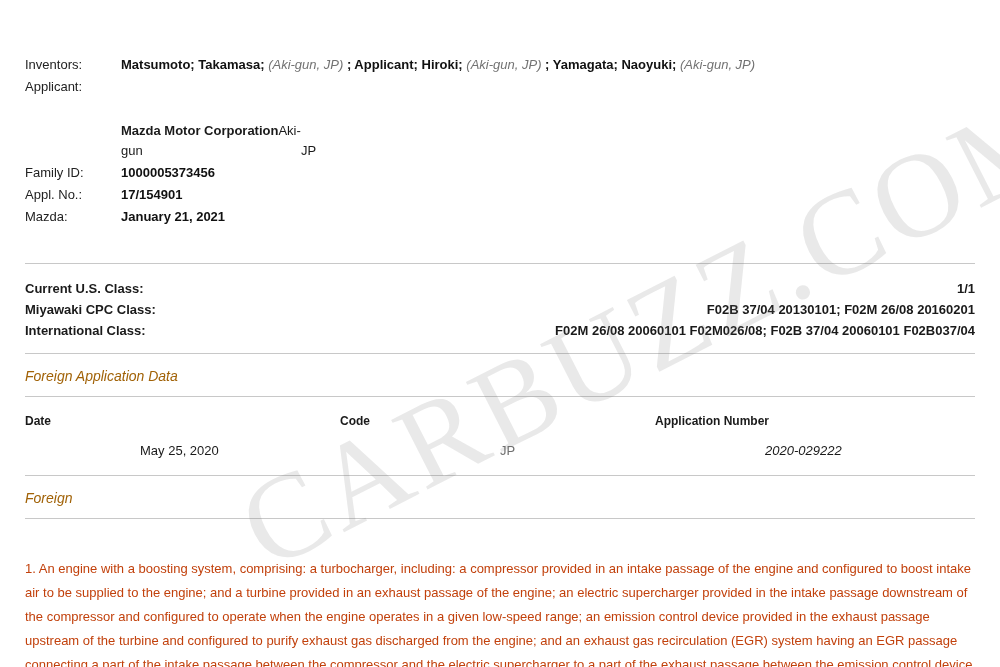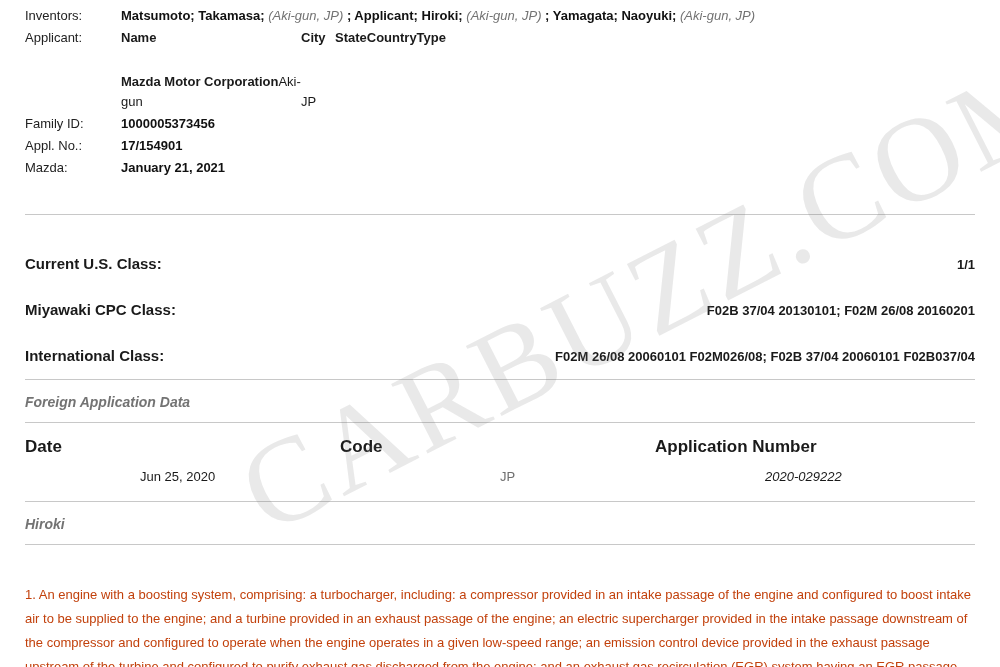--- a/index.html
+++ b/index.html
@@ -74,21 +74,21 @@
     font-weight: bold;
     font-size: 13px;
     color: #111;
   }
   .bib-value .italic-note {
     font-weight: normal;
     font-style: italic;
     color: #737373;
   }
 
-  .inventors-row { padding-top: 6px; }
+  .inventors-row { padding-top: 19px; margin-top: 36px; }
 
   
   .applicant-head {
     display: flex;
     align-items: baseline;
     line-height: 20px;
   }
   .applicant-head .col-name { width: 180px; flex: 0 0 180px; font-weight: bold; }
   .applicant-head .col-city { width: 34px; flex: 0 0 34px; font-weight: bold; }
   .applicant-head .col-rest { font-weight: bold; }
@@ -114,46 +114,45 @@
   
   .class-block { margin-top: 14px; margin-bottom: 12px; }
   .class-row {
     display: flex;
     align-items: baseline;
     line-height: 21px;
     justify-content: space-between;
   }
   .class-row .cl-label {
     font-weight: bold;
-    font-size: 15px;
+    font-size: 13px;
     white-space: nowrap;
-    margin-top: 24px;
   }
   .class-row .cl-value {
     font-weight: bold;
     font-size: 13px;
     text-align: left;
   }
 
   
   .section-title {
     font-style: italic;
-    font-weight: bold;
+    font-weight: normal;
     font-size: 14px;
-    color: #737373;
+    color: #a16207;
     padding: 14px 0 12px 0;
   }
 
   
   .fa-head {
     display: flex;
     line-height: 20px;
     padding: 14px 0 4px 0;
     font-weight: bold;
-    font-size: 17px;
+    font-size: 12px;
   }
   .fa-head .c1 { width: 315px; flex: 0 0 315px; }
   .fa-head .c2 { width: 315px; flex: 0 0 315px; }
   .fa-head .c3 { flex: 1; }
 
   .fa-row {
     display: flex;
     line-height: 20px;
     padding: 6px 0 14px 0;
     font-size: 13px;
@@ -182,25 +181,20 @@
 
   <div class="content">
 
     <div class="bib-row inventors-row">
       <div class="bib-label">Inventors:</div>
       <div class="bib-value"><span>Matsumoto; Takamasa;</span> <span class="italic-note">(Aki-gun, JP)</span><span> ; </span><span>Applicant; Hiroki;</span> <span class="italic-note">(Aki-gun, JP)</span><span> ; </span><span>Yamagata; Naoyuki;</span> <span class="italic-note">(Aki-gun, JP)</span></div>
     </div>
 
     <div class="bib-row">
       <div class="bib-label">Applicant:</div>
-      <div class="applicant-head">
-        <div class="col-name">Name</div>
-        <div class="col-city">City</div>
-        <div class="col-rest">StateCountryType</div>
-      </div>
     </div>
 
     <div class="bib-row">
       <div class="bib-label"></div>
       <div class="applicant-data">
         <div class="col-name"><span>Mazda Motor Corporation</span><span class="plain">Aki-gun</span></div>
         <div class="col-country">JP</div>
       </div>
     </div>
 
@@ -245,27 +239,27 @@
 
     <hr class="rule">
 
     <div class="fa-head">
       <div class="c1">Date</div>
       <div class="c2">Code</div>
       <div class="c3">Application Number</div>
     </div>
 
     <div class="fa-row">
-      <div class="c1">Jun 25, 2020</div>
+      <div class="c1">May 25, 2020</div>
       <div class="c2">JP</div>
       <div class="c3">2020-029222</div>
     </div>
 
     <hr class="rule">
 
-    <div class="section-title">Hiroki</div>
+    <div class="section-title">Foreign</div>
 
     <hr class="rule">
 
     <div class="claims-body">1. An engine with a boosting system, comprising: a turbocharger, including: a compressor provided in an intake passage of the engine and configured to boost intake air to be supplied to the engine; and a turbine provided in an exhaust passage of the engine; an electric supercharger provided in the intake passage downstream of the compressor and configured to operate when the engine operates in a given low-speed range; an emission control device provided in the exhaust passage upstream of the turbine and configured to purify exhaust gas discharged from the engine; and an exhaust gas recirculation (EGR) system having an EGR passage connecting a part of the intake passage between the compressor and the electric supercharger to a part of the exhaust passage between the emission control device and the turbine, and configured to recirculate a portion of the exhaust gas to the</div>
 
   </div>
 </div>
 
 </body></html>

